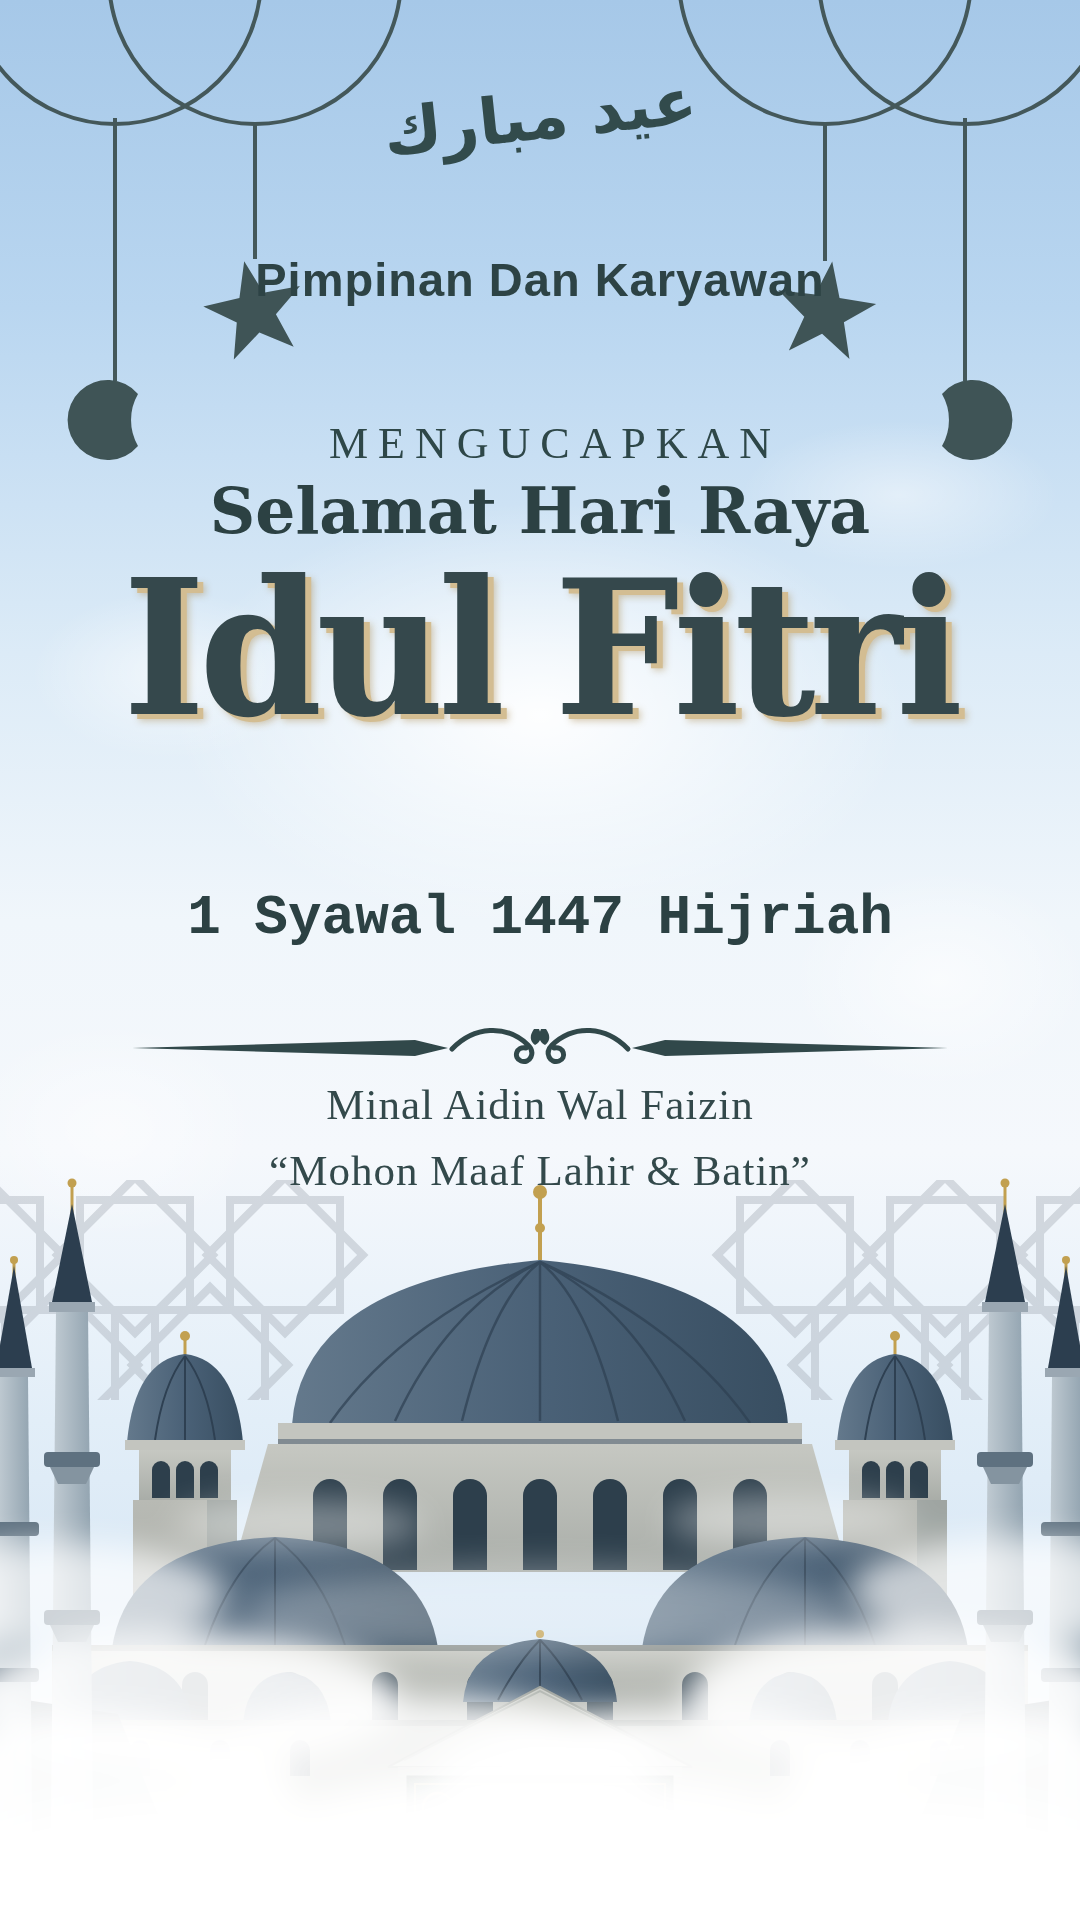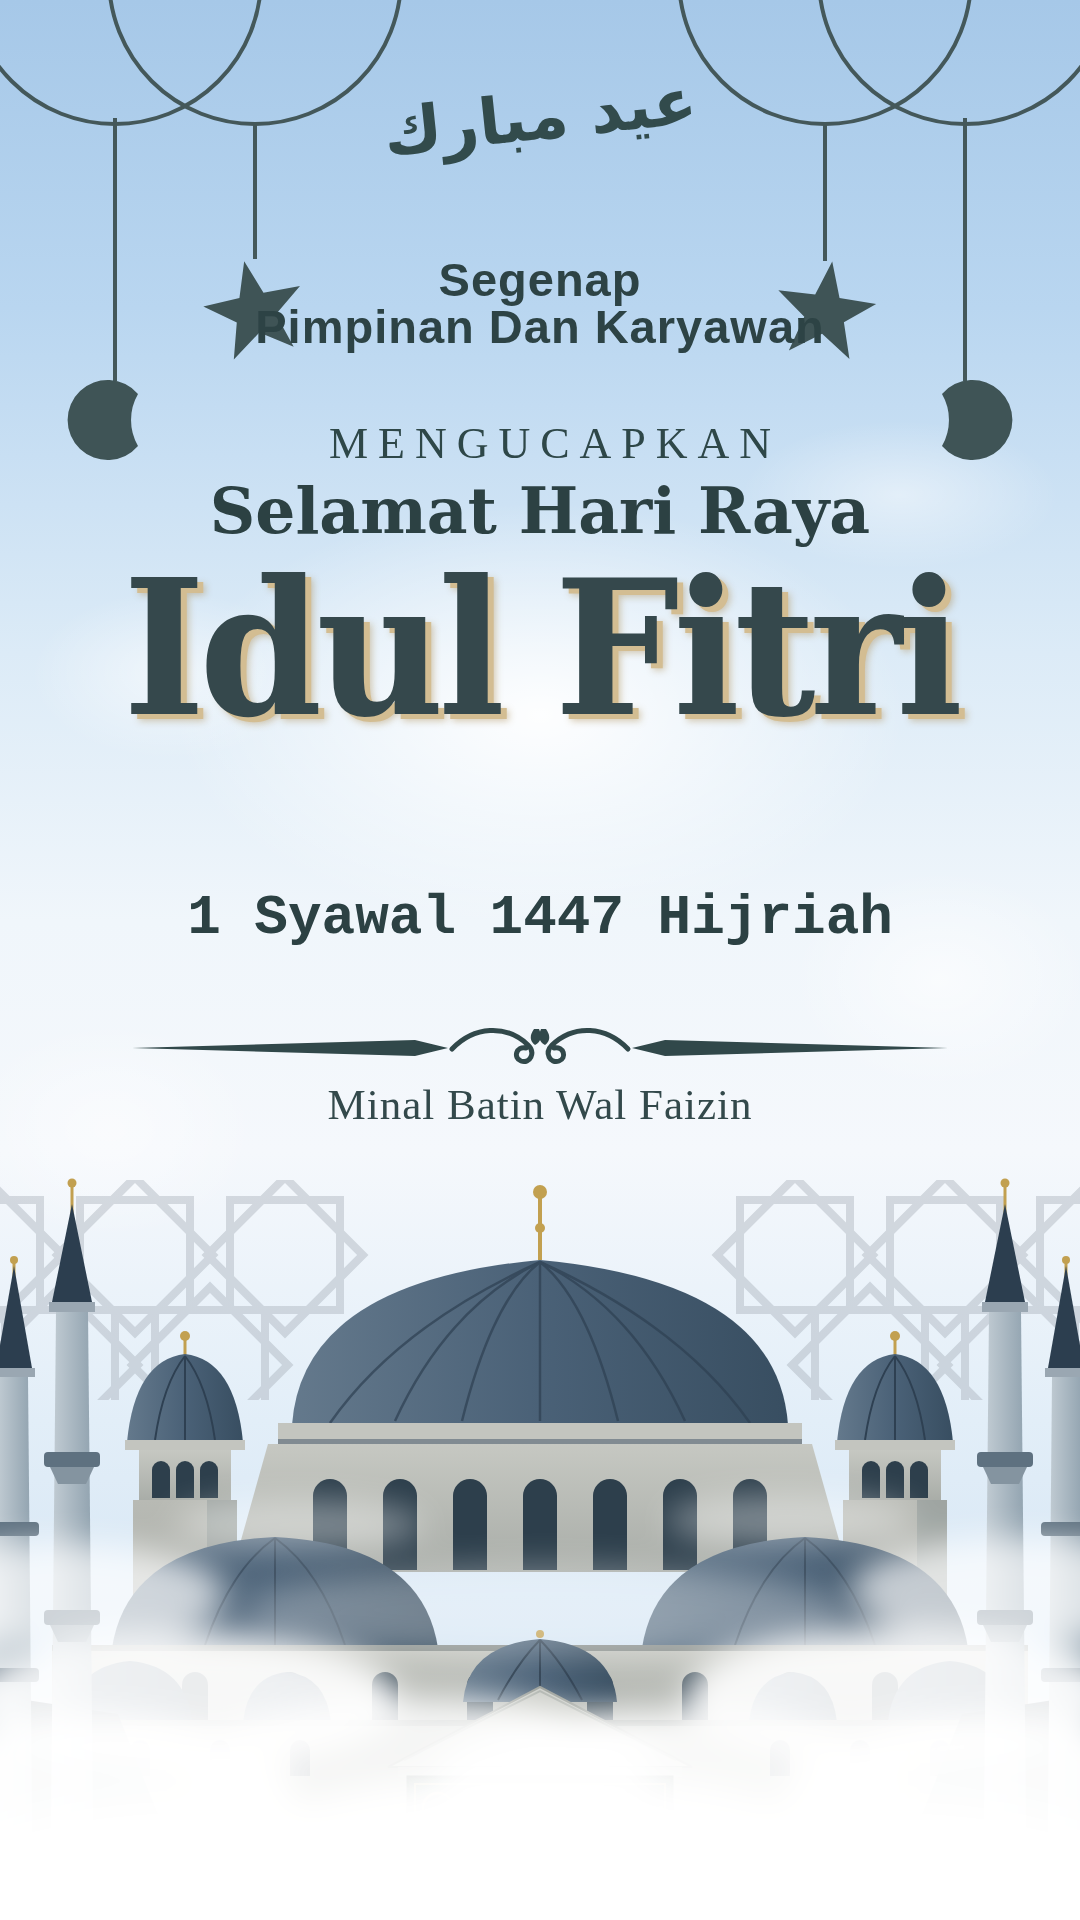--- a/index.html
+++ b/index.html
@@ -343,26 +343,26 @@
     </g>
     <g fill="#31484a">
       <path d="M404,17 q-7,10 1,16 q9,-5 4,-16 z"></path>
       <path d="M416,17 q7,10 -1,16 q-9,-5 -4,-16 z"></path>
     </g>
   </svg>
 
   <div class="txt calli">عيد مبارك</div>
 
   <div class="txt from">
-    <div>Segenap</div>
     <div>Pimpinan Dan Karyawan</div>
   </div>
 
   <div class="txt announce">MENGUCAPKAN</div>
   <div class="txt salut">Selamat Hari Raya</div>
   <div class="txt title">Idul Fitri</div>
   <div class="txt hijri">1 Syawal 1447 Hijriah</div>
 
   <div class="txt message">
-    <div>Minal Batin Wal Faizin</div>
+    <div>Minal Aidin Wal Faizin</div>
+    <div>“Mohon Maaf Lahir &amp; Batin”</div>
   </div>
 
 </div>
 
 </body></html>

